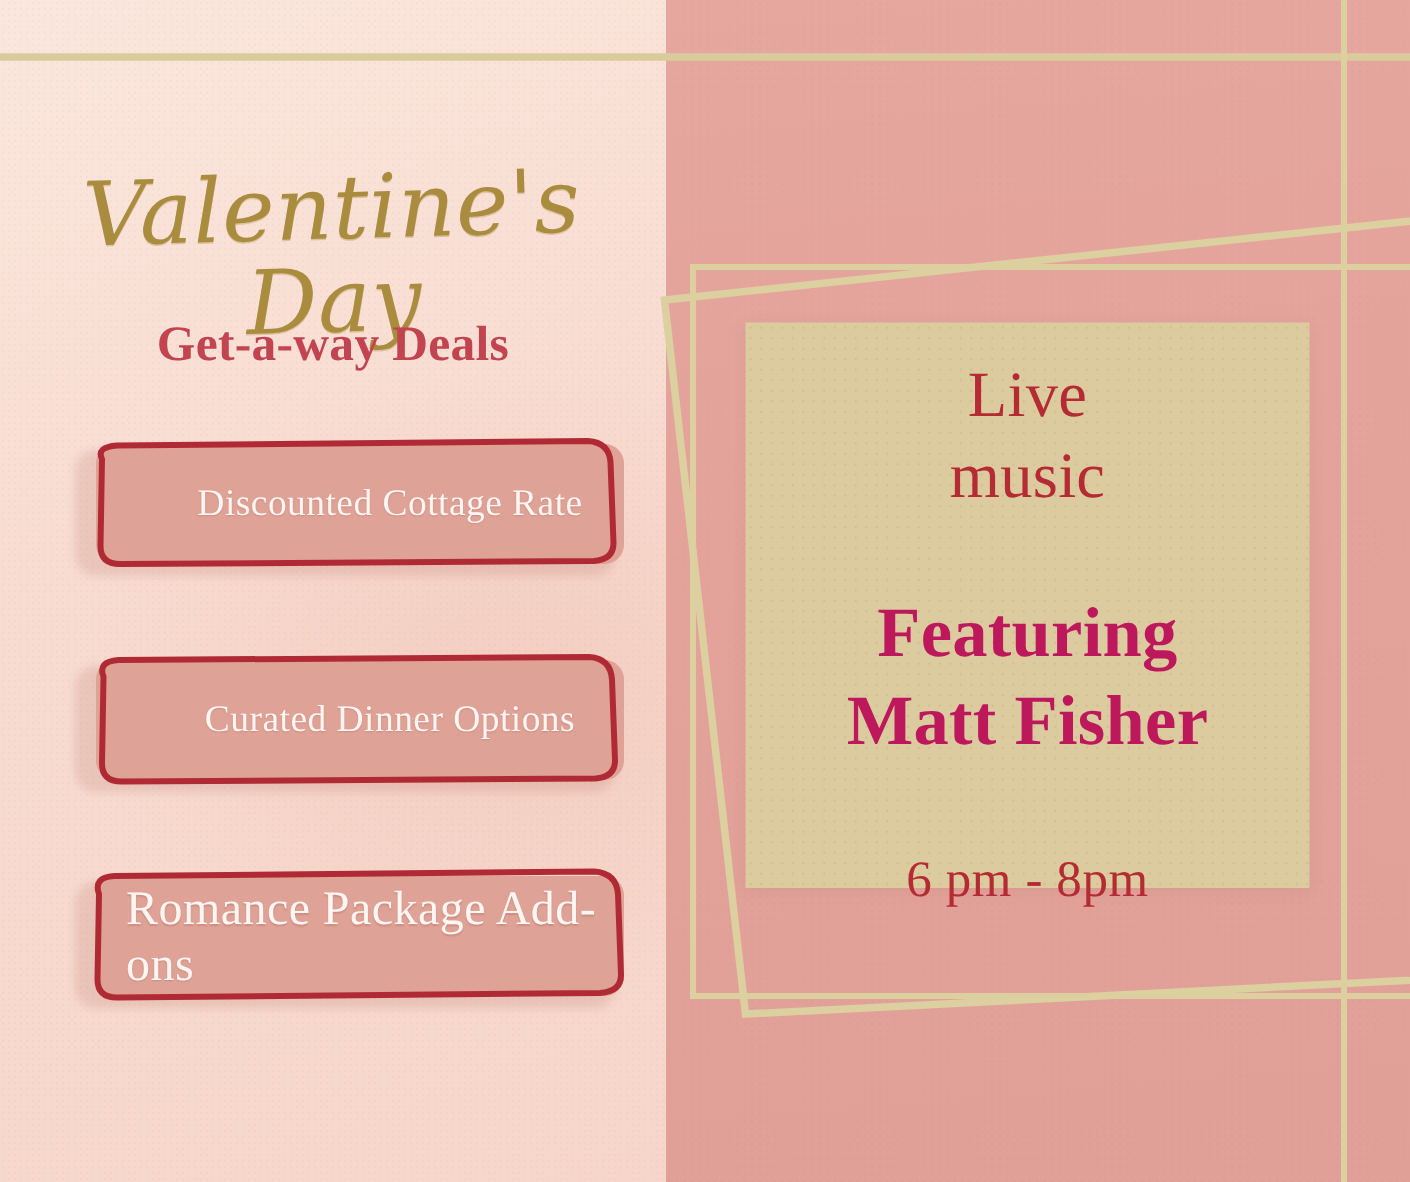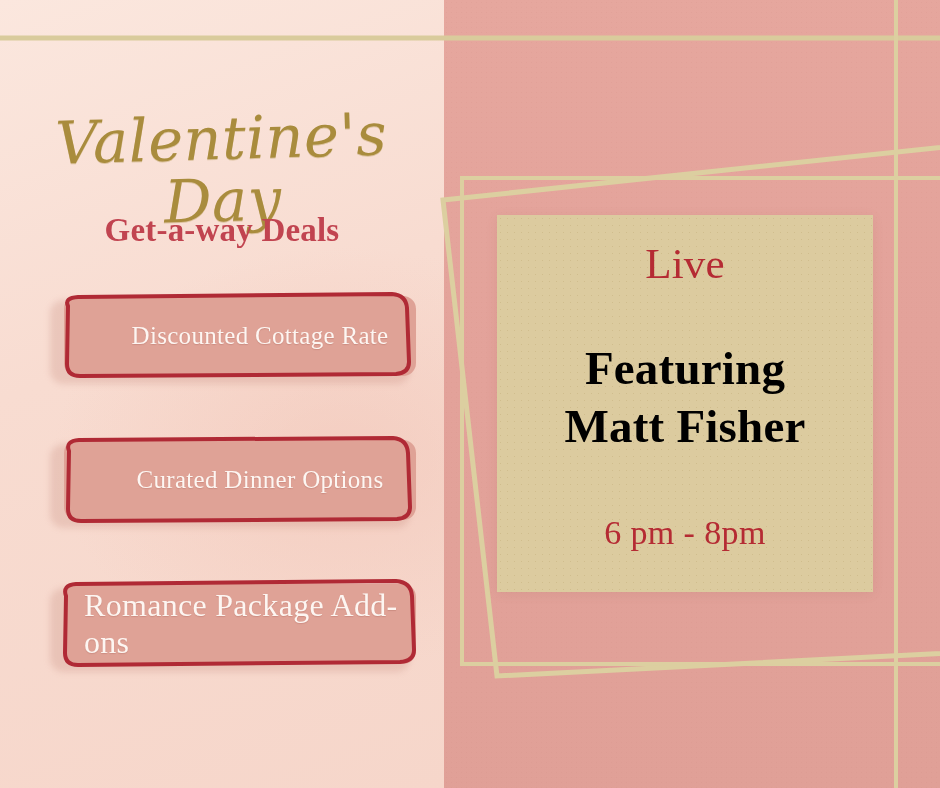--- a/index.html
+++ b/index.html
@@ -215,21 +215,21 @@
     letter-spacing: 0.2px;
   }
 
   .music-featuring {
     margin-top: 16px;
     font-family: "Liberation Serif", serif;
     font-weight: 700;
     font-size: 47px;
     line-height: 1.24;
     text-align: center;
-    color: #000000;
+    color: #be185d;
     letter-spacing: 0.2px;
   }
 
   .music-time {
     margin-top: 26px;
     font-family: "Liberation Serif", serif;
     font-weight: 400;
     font-size: 34px;
     text-align: left;
     color: #b52b33;
@@ -294,20 +294,21 @@
         <div class="deal-label">Romance Package Add-ons</div>
       </div>
 
     </div>
   </div>
 
   <div class="music-card">
     <div class="music-inner">
       <div class="music-live">
         <div>Live</div>
+        <div>music</div>
       </div>
       <div class="music-featuring">
         <div>Featuring</div>
         <div>Matt Fisher</div>
       </div>
       <div class="music-time">6 pm - 8pm</div>
     </div>
   </div>
 
 </div>

